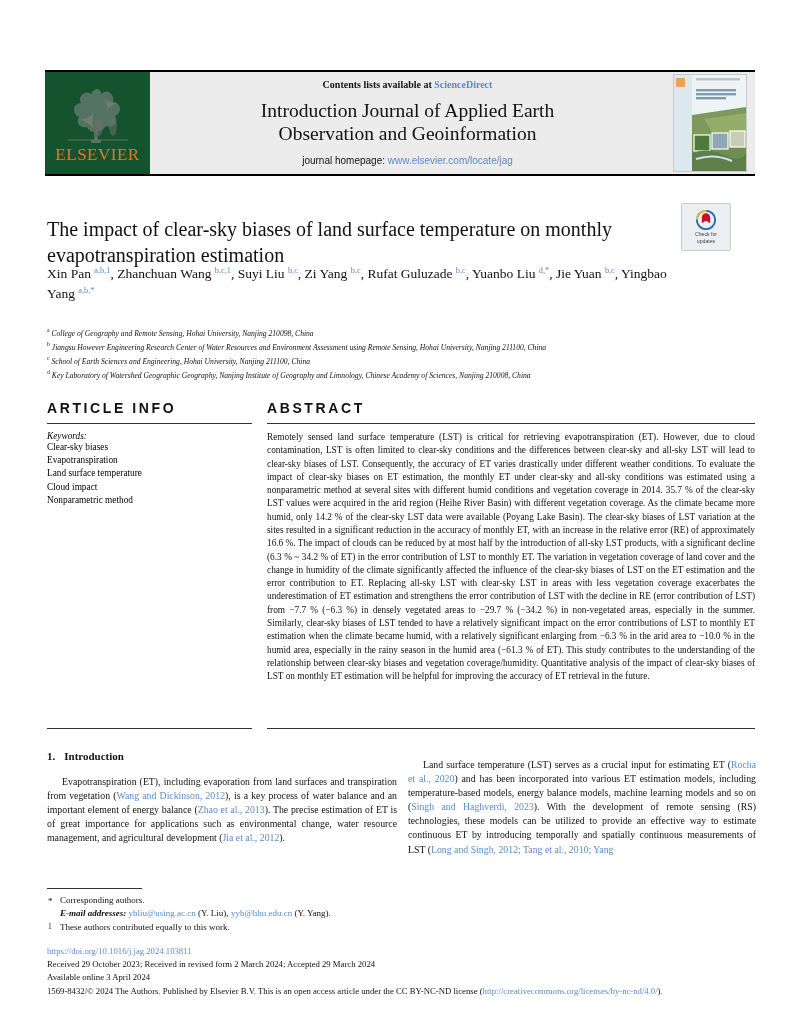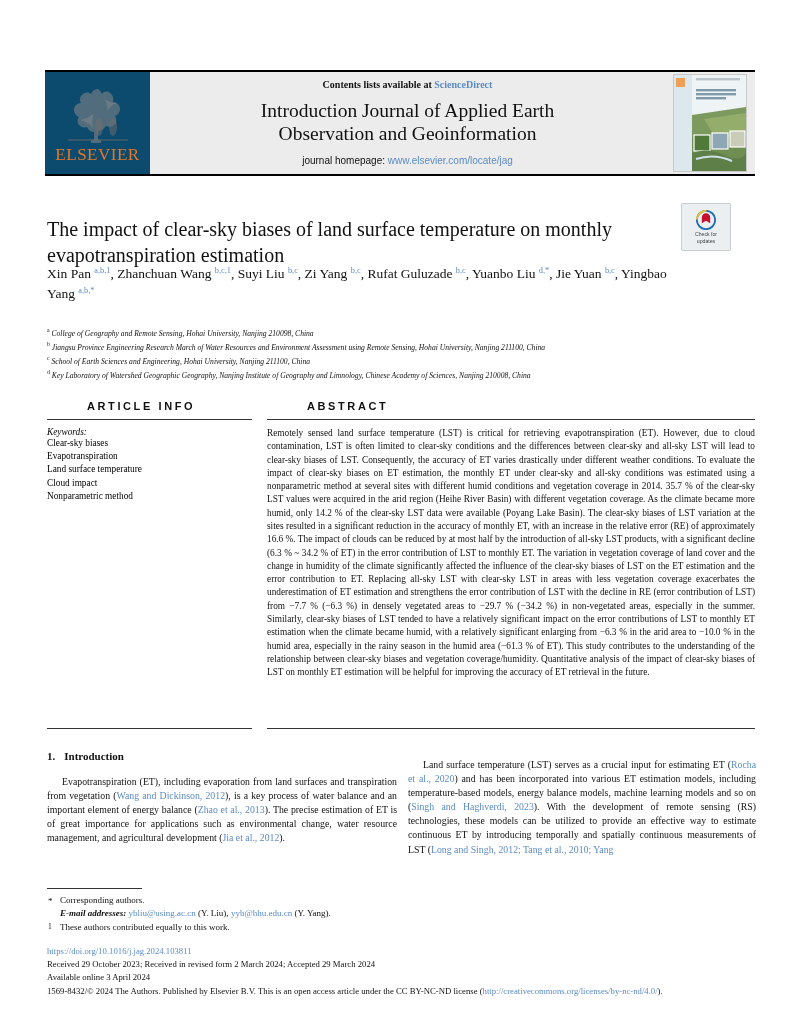--- a/index.html
+++ b/index.html
@@ -43,21 +43,21 @@
     border-top: 2px solid #000;
     border-bottom: 2px solid #000;
     height: 106px;
     box-sizing: border-box;
     display: flex;
     align-items: stretch;
   }
   .mast-logo {
     width: 105px;
     flex: 0 0 105px;
-    background: #0c4a6e;
+    background: #14532d;
     display: flex;
     flex-direction: column;
     align-items: center;
     justify-content: center;
     padding-top: 0;
     box-sizing: border-box;
   }
   .els-tree { display:block; }
   .els-word {
     font-family: "Liberation Serif", serif;
@@ -175,25 +175,24 @@
     width: 205px;
   }
   .abstractblock {
     position: absolute;
     top: 400px;
     left: 267px;
     width: 488px;
   }
   .sec-head {
     font-family: "Liberation Sans", sans-serif;
-    font-size: 11px;
+    font-size: 14px;
     font-weight: bold;
     letter-spacing: 2.6px;
     color: #111;
-    margin-left: 40px;
   }
   .rule {
     border-top: 1px solid #333;
     margin-top: 7px;
     margin-bottom: 7px;
   }
   .kw-head { font-style: italic; font-size: 9.3px; }
   .kw-item { font-size: 9.3px; line-height: 1.42; }
   .abstract-text {
     font-size: 9.3px;
@@ -359,21 +358,21 @@
       <span>updates</span>
     </div>
   </div>
 
   <div class="title">The impact of clear-sky biases of land surface temperature on monthly evapotranspiration estimation</div>
 
   <div class="authors">Xin Pan <sup>a,b,1</sup>, Zhanchuan Wang <sup>b,c,1</sup>, Suyi Liu <sup>b,c</sup>, Zi Yang <sup>b,c</sup>, Rufat Guluzade <sup>b,c</sup>, Yuanbo Liu <sup>d,*</sup>, Jie Yuan <sup>b,c</sup>, Yingbao Yang <sup>a,b,*</sup></div>
 
   <div class="affils">
     <div><sup>a</sup> <span>College of Geography and Remote Sensing, Hohai University, Nanjing 210098, China</span></div>
-    <div><sup>b</sup> <span>Jiangsu Province Engineering Research March of Water Resources and Environment Assessment using Remote Sensing, Hohai University, Nanjing 211100, China</span></div>
+    <div><sup>b</sup> <span>Jiangsu However Engineering Research Center of Water Resources and Environment Assessment using Remote Sensing, Hohai University, Nanjing 211100, China</span></div>
     <div><sup>c</sup> <span>School of Earth Sciences and Engineering, Hohai University, Nanjing 211100, China</span></div>
     <div><sup>d</sup> <span>Key Laboratory of Watershed Geographic Geography, Nanjing Institute of Geography and Limnology, Chinese Academy of Sciences, Nanjing 210008, China</span></div>
   </div>
 
   <div class="infoblock">
     <div class="sec-head">ARTICLE INFO</div>
     <div class="rule"></div>
     <div class="kw-head">Keywords:</div>
     <div class="kw-item">Clear-sky biases</div>
     <div class="kw-item">Evapotranspiration</div>

